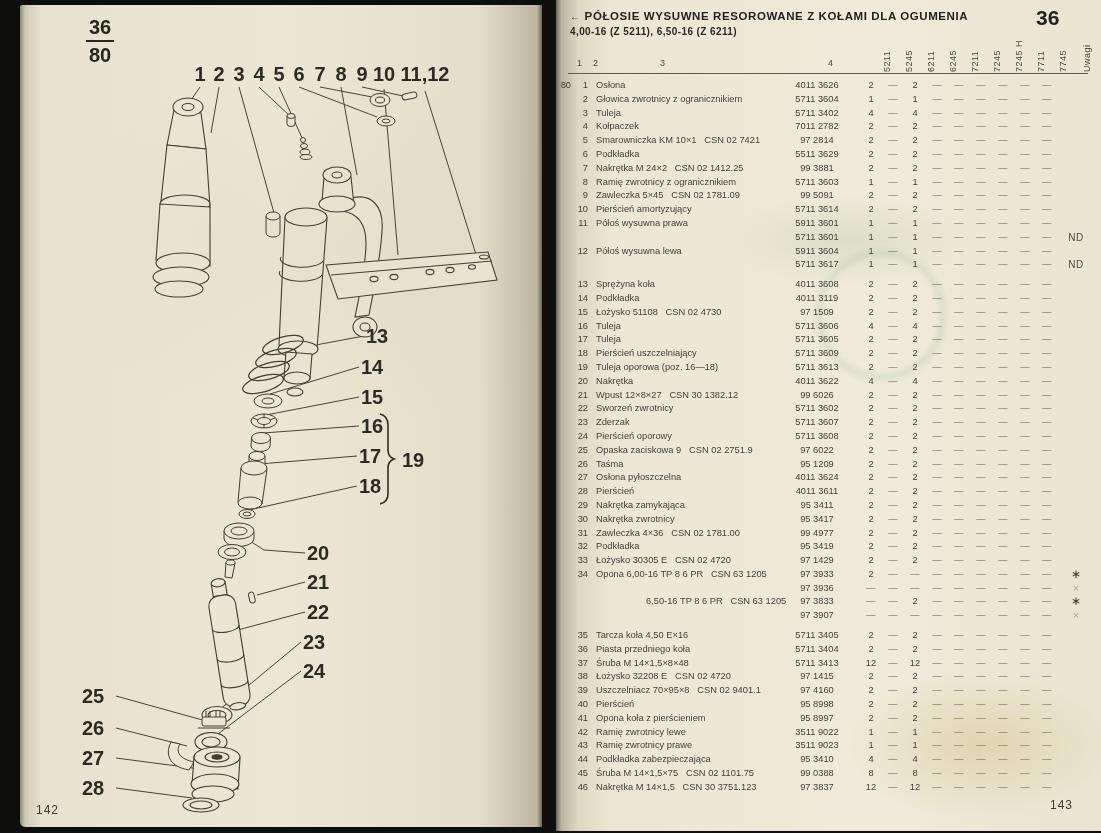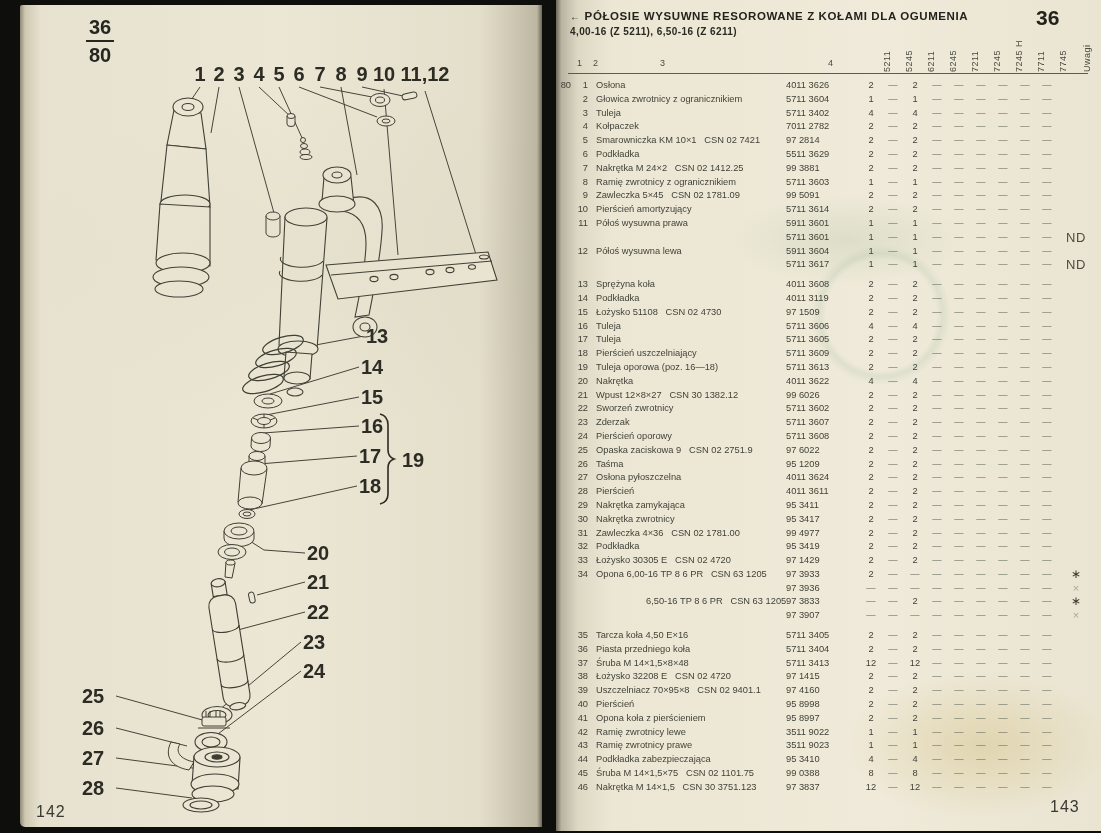--- a/index.html
+++ b/index.html
@@ -8,21 +8,21 @@
 
   
   .page-left{position:absolute;left:20px;top:5px;width:522px;height:822px;border-radius:2px 0 0 5px;
     background:linear-gradient(90deg,#8f8a77 0,#cfc9b4 1%,#e7e2cf 4%,#ece7d4 50%,#e4dfcb 88%,#bdb7a2 99%,#6d675a 100%);}
   .page-left::after{content:"";position:absolute;inset:0;pointer-events:none;
     background:radial-gradient(ellipse 420px 260px at 58% 30%,rgba(120,140,110,.05),transparent 70%);}
   .fraction{position:absolute;left:60px;top:10px;width:40px;text-align:center;font-weight:bold;
     font-size:20px;line-height:24px;color:#262620;}
   .fraction .num{display:inline-block;border-bottom:2.5px solid #262620;padding:0 3px 1px 3px;}
   .fraction .den{display:block;padding-top:1px;}
-  .pageno{position:absolute;font-size:16px;color:#3a3a32;letter-spacing:1px;}
+  .pageno{position:absolute;font-size:12px;color:#3a3a32;letter-spacing:1px;}
   .pageno-l{left:16px;top:798px;}
   .pageno-r{left:494px;top:798px;}
   svg text{font-family:"Liberation Sans",sans-serif;font-weight:bold;fill:#2c2c25;}
 
   
   .page-right{position:absolute;left:556px;top:0;width:545px;height:831px;
     background:linear-gradient(90deg,#6d675a 0,#b9b4a1 1%,#ddd8c4 4%,#ece7d4 10%,#efead9 60%,#eae5d2 100%);}
   .stain{position:absolute;pointer-events:none;border-radius:50%;}
   .stain1{left:290px;top:670px;width:270px;height:150px;
     background:radial-gradient(ellipse at center,rgba(198,170,88,.30),rgba(198,170,88,0) 70%);}
@@ -40,26 +40,26 @@
   .rot{position:absolute;top:14px;height:58px;writing-mode:vertical-rl;transform:rotate(180deg);
     font-size:9px;color:#474940;letter-spacing:.5px;white-space:nowrap;}
   .rule{position:absolute;left:12px;top:73px;width:520px;height:1px;background:#5c5d52;}
   .rows{position:absolute;left:0;top:79px;width:545px;}
   .r{display:flex;height:13.8px;line-height:13.8px;font-size:9.3px;color:#3f4038;}
   .r.gap{margin-top:6px;}
   .c-tab{width:15px;text-align:right;}
   .c-no{width:17px;text-align:right;}
   .c-name{width:190px;padding-left:8px;white-space:pre;overflow:visible;}
   .c-name.ind{padding-left:58px;width:140px;}
-  .c-part{width:62px;text-align:left;white-space:pre;}
+  .c-part{width:62px;text-align:center;white-space:pre;}
   .c-sp{width:12px;}
   .c-q{width:22px;text-align:center;}
   .c-q.dash{color:#757a6c;}
   .c-uw{width:36px;text-align:center;}
-  .c-uw.uw-nd{font-size:13px;letter-spacing:.5px;color:#4a4b42;}
+  .c-uw.uw-nd{font-size:10px;letter-spacing:.5px;color:#4a4b42;}
   .c-uw.uw-x{color:#9fae93;font-size:11px;}
   .c-uw.uw-a{font-size:12px;color:#33342c;}
 </style>
 </head>
 <body>
 
 <div class="spread">
 
   <div class="page-left">
     <div class="fraction">

